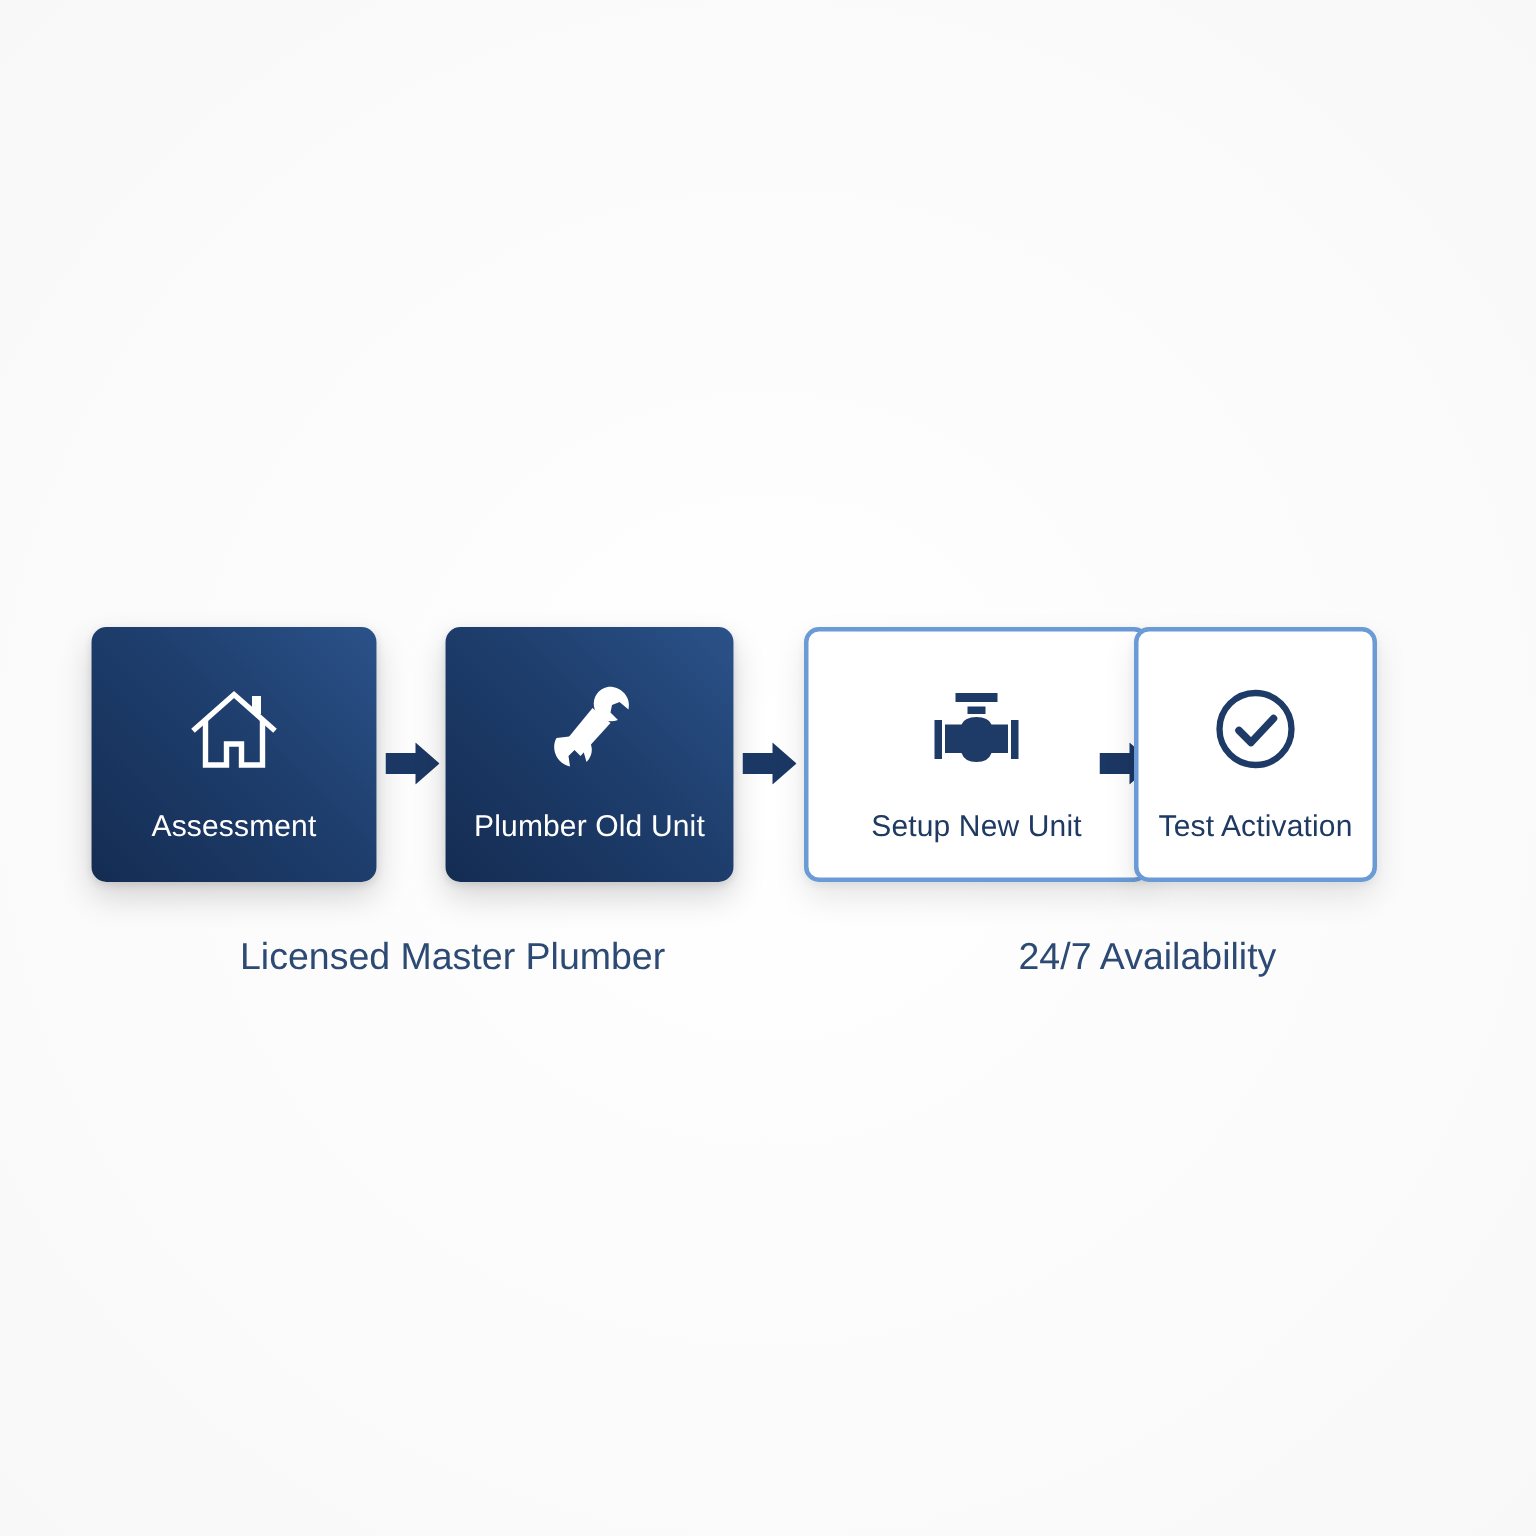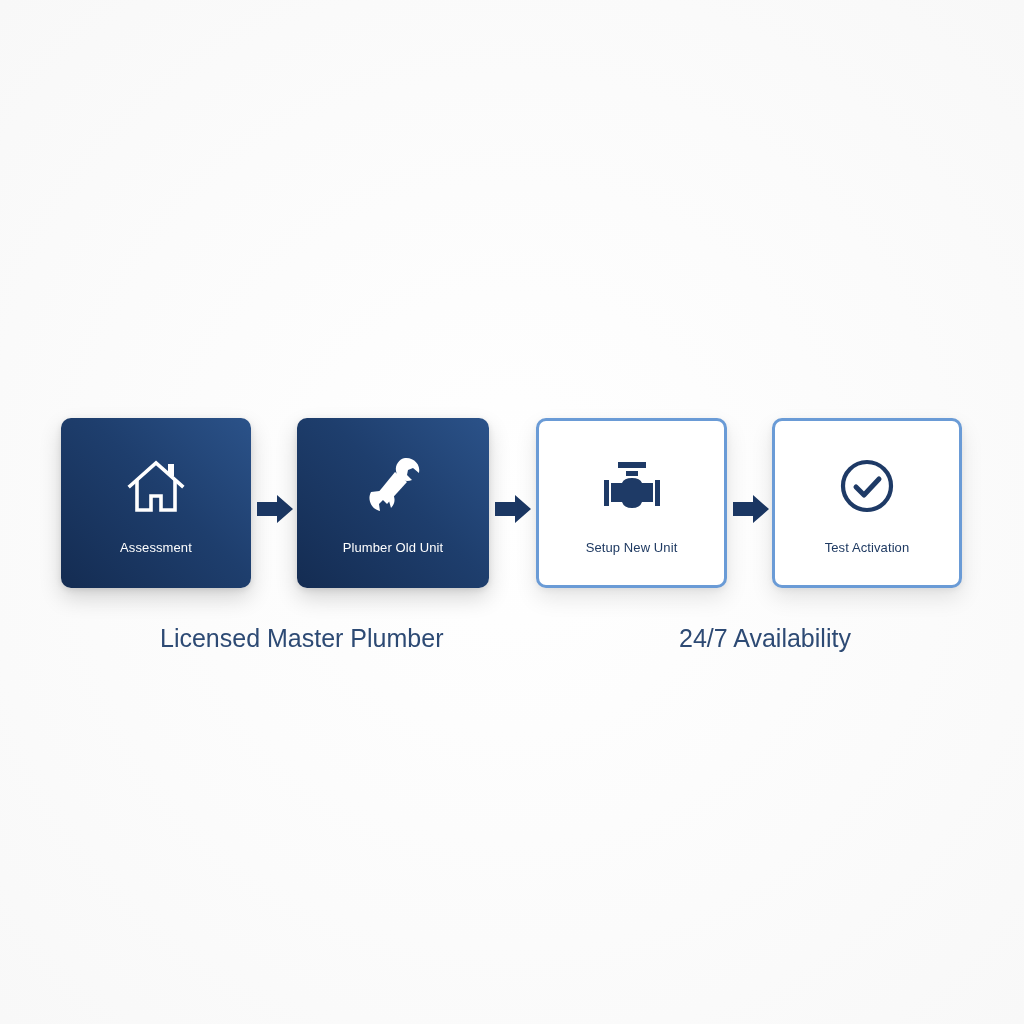--- a/index.html
+++ b/index.html
@@ -48,21 +48,21 @@
       transform: translateX(-50%);
       width: 64px;
       height: 64px;
     }
     .step.outlined .icon { top: 33px; }
     .step .label {
       position: absolute;
       top: 122px;
       left: 0; right: 0;
       text-align: center;
-      font-size: 13px;
+      font-size: 20px;
       letter-spacing: 0.1px;
     }
     .step.outlined .label { top: 119px; color: #1f3a62; }
     .arrow {
       position: absolute;
       top: 495px;
       width: 36px;
       height: 28px;
     }
     .caption {
@@ -102,38 +102,38 @@
         <polygon points="34,18 46,28 26,50 16,40"></polygon>
       </g>
     </svg>
     <div class="label">Plumber Old Unit</div>
   </div>
 
   <svg class="arrow" style="left:495px;" viewBox="0 0 36 28">
     <polygon points="0,7 20,7 20,0 36,14 20,28 20,21 0,21" fill="#1b3763"></polygon>
   </svg>
 
-  <div class="step outlined" style="left:536px; width:191px;">
+  <div class="step outlined" style="left:536px; width:230px;">
     <svg class="icon" viewBox="0 0 64 64">
       <g fill="#1e3a66">
         <rect x="18" y="8" width="28" height="6"></rect>
         <rect x="26" y="17" width="12" height="5"></rect>
         <rect x="4" y="26" width="5" height="26"></rect>
         <rect x="55" y="26" width="5" height="26"></rect>
         <path d="M11,29 L22,29 Q24,24 32,24 Q40,24 42,29 L53,29 L53,48 L42,48 Q40,54 32,54 Q24,54 22,48 L11,48 Z"></path>
       </g>
     </svg>
     <div class="label">Setup New Unit</div>
   </div>
 
   <svg class="arrow" style="left:733px;" viewBox="0 0 36 28">
     <polygon points="0,7 20,7 20,0 36,14 20,28 20,21 0,21" fill="#1b3763"></polygon>
   </svg>
 
-  <div class="step outlined" style="left:772px; width:190px;">
+  <div class="step outlined" style="left:756px; width:162px;">
     <svg class="icon" viewBox="0 0 64 64">
       <circle cx="32" cy="32" r="24" fill="none" stroke="#1e3a66" stroke-width="4.2"></circle>
       <polyline points="21,33 29,41 44,25" fill="none" stroke="#1e3a66" stroke-width="5" stroke-linecap="round" stroke-linejoin="round"></polyline>
     </svg>
     <div class="label">Test Activation</div>
   </div>
 
   <div class="caption" style="left:160px;">Licensed Master Plumber</div>
   <div class="caption" style="left:679px;">24/7 Availability</div>
 

